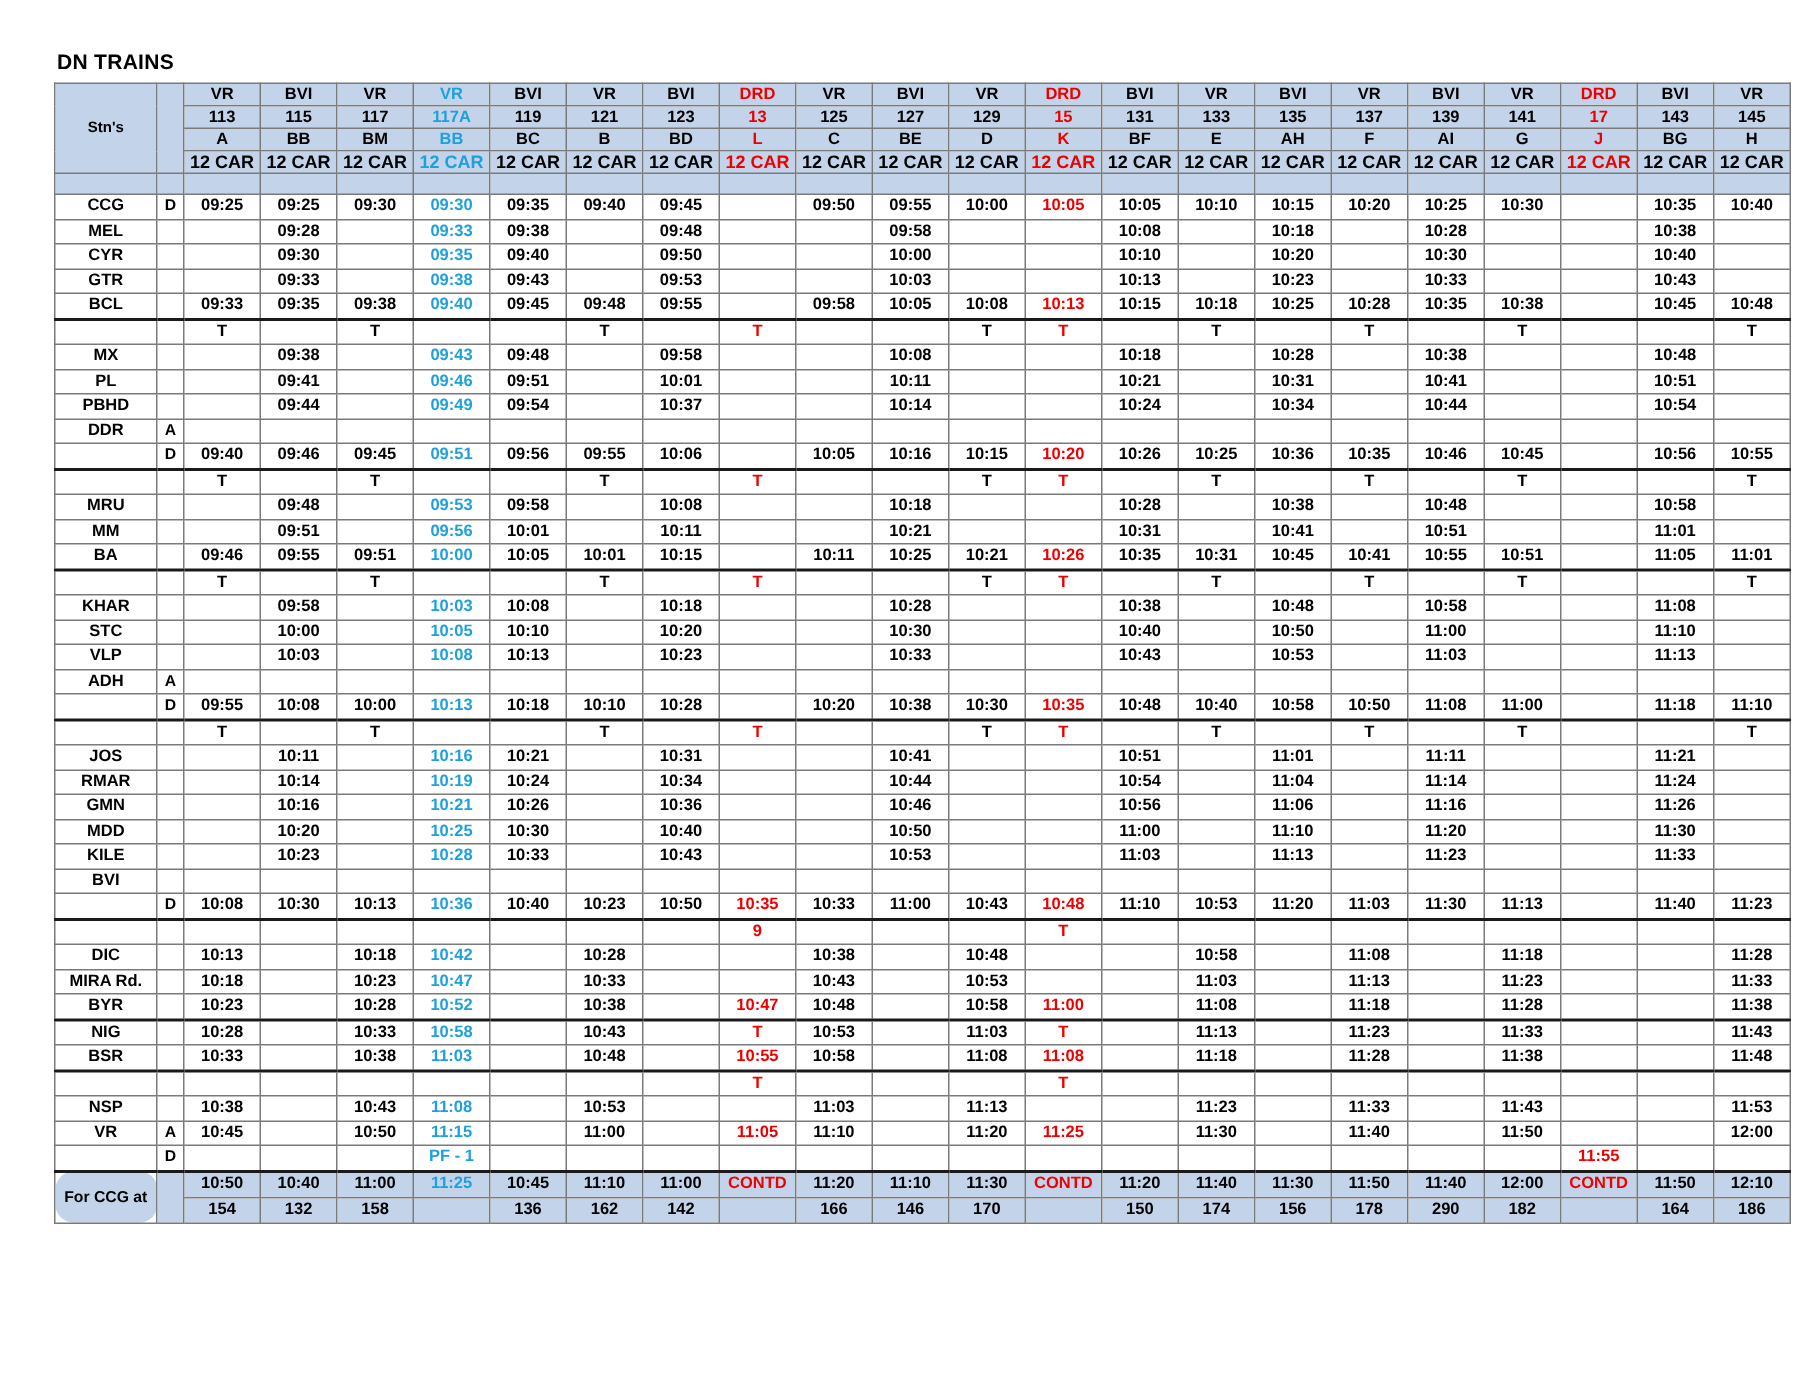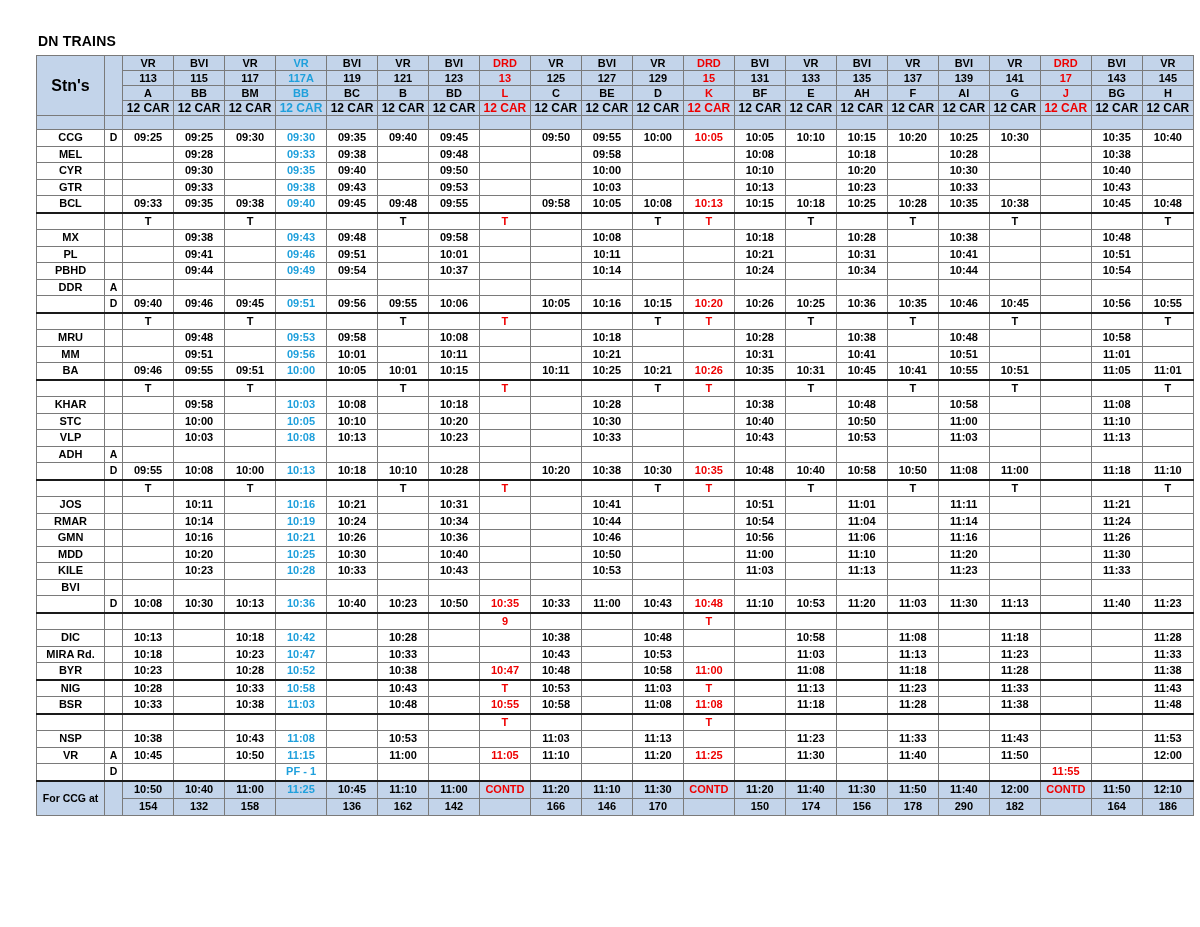--- a/index.html
+++ b/index.html
@@ -48,21 +48,21 @@
   }
   
   thead td {
     background: #c3d4ea;
     border-color: #3a3a3a;
     height: 14px;
   }
   td.hdr-stn {
     text-align: left;
     padding-left: 3px;
-    font-size: 16px;
+    font-size: 10px;
   }
   td.hdr-blank { background: #c3d4ea; }
   .hdr-cell { font-size: 11px; }
   .hdr-car { font-size: 12px; }
   tr.hdr-spacer td { height: 13px; }
 
   
   tbody td { height: 15.5px; }
   td.stn {
     text-align: left;
@@ -93,20 +93,21 @@
   
   tfoot td {
     background: #c3d4ea;
     border-color: #3a3a3a;
     height: 16px;
   }
   td.foot-label {
     text-align: left;
     padding-left: 3px;
     font-size: 10.5px;
+    border-radius: 12px;
   }
 </style>
 </head>
 <body>
 
 <div id="page">
 
   <div id="title">DN TRAINS</div>
 
   <table class="tt">

